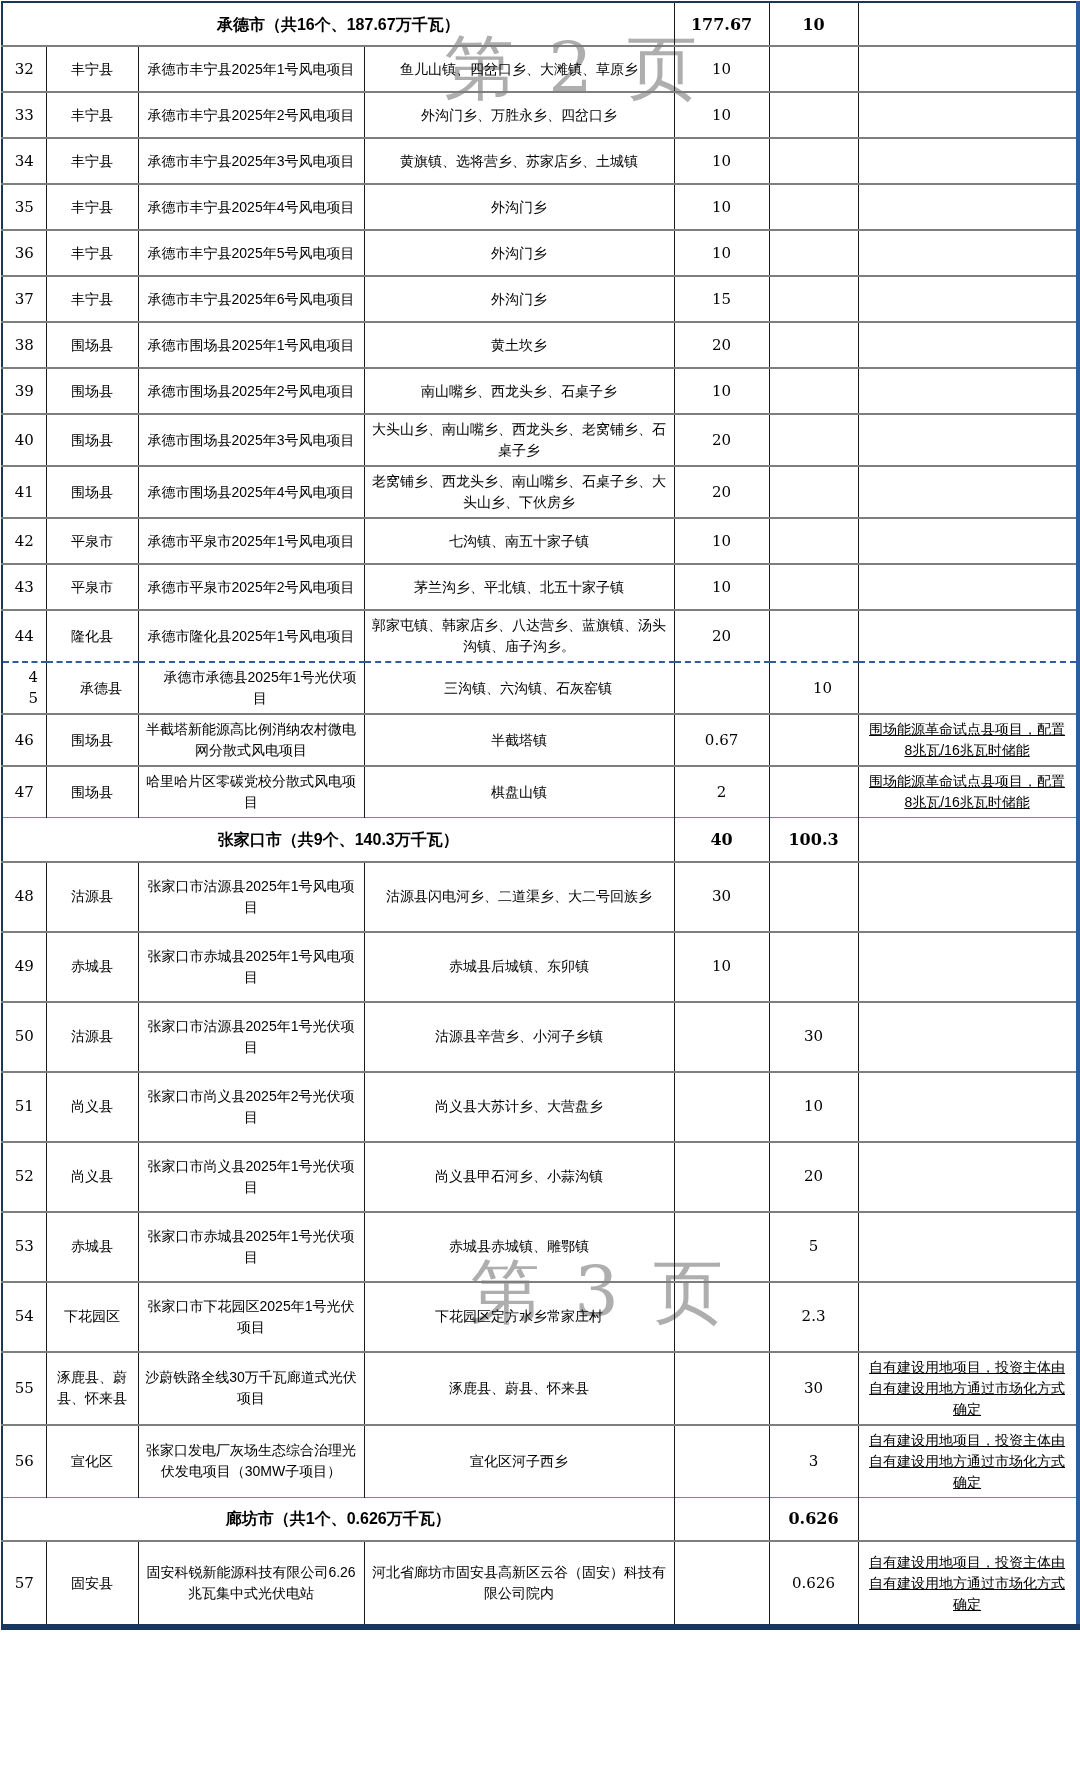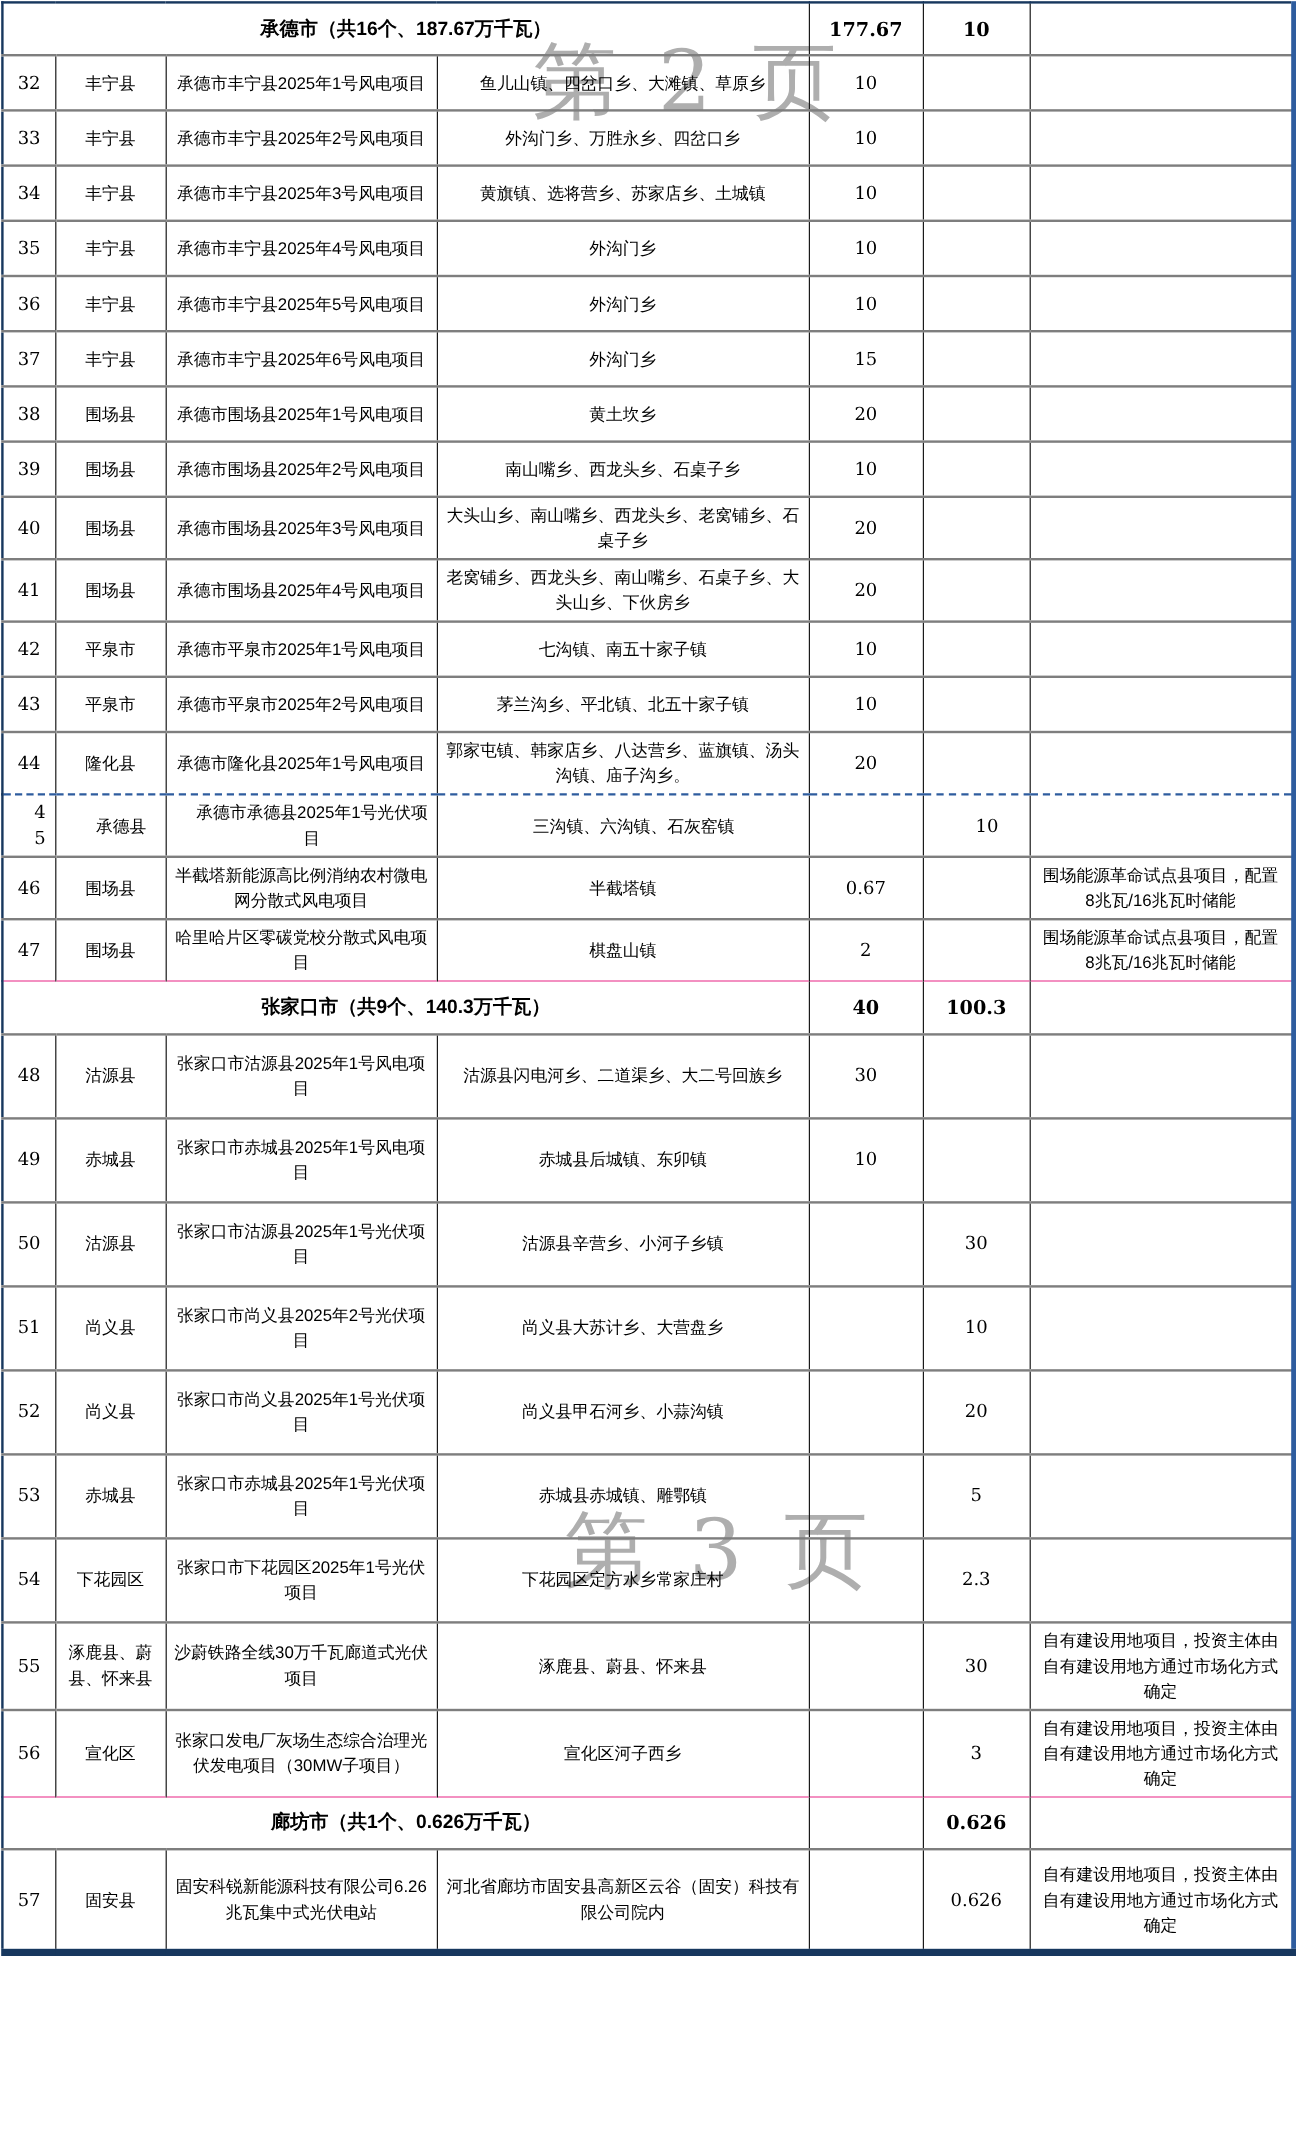--- a/index.html
+++ b/index.html
@@ -73,21 +73,21 @@
   tr.data-row.sec-0 { height: 46px; }
   tr.data-row.sec-1 { height: 70px; }
   tr.data-row.sec-2 { height: 86px; }
   tr.page-break td { border-top: 2px dashed #2e5c9e; padding-left: 24px; }
 
   td.num {
     font-family: "DejaVu Serif", "Liberation Serif", serif;
     font-size: 15px;
   }
   tr.section-row td.num { font-size: 16px; font-weight: bold; }
-  td.remark { text-align: center; padding: 4px 8px; }
+  td.remark { text-align: center; padding: 4px 8px; text-decoration: underline; }
 </style>
 </head>
 <body>
 
 <div class="page">
 
   <div class="watermark wm-2">第 2 页</div>
 
   <div class="watermark wm-3">第 3 页</div>
 

